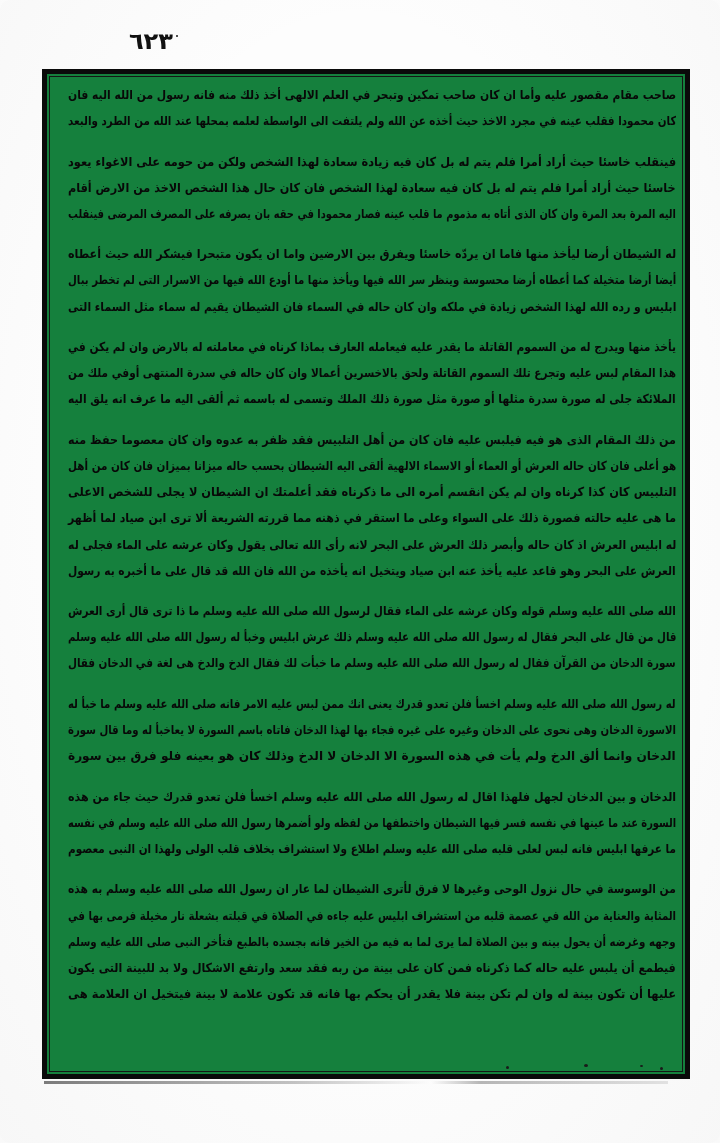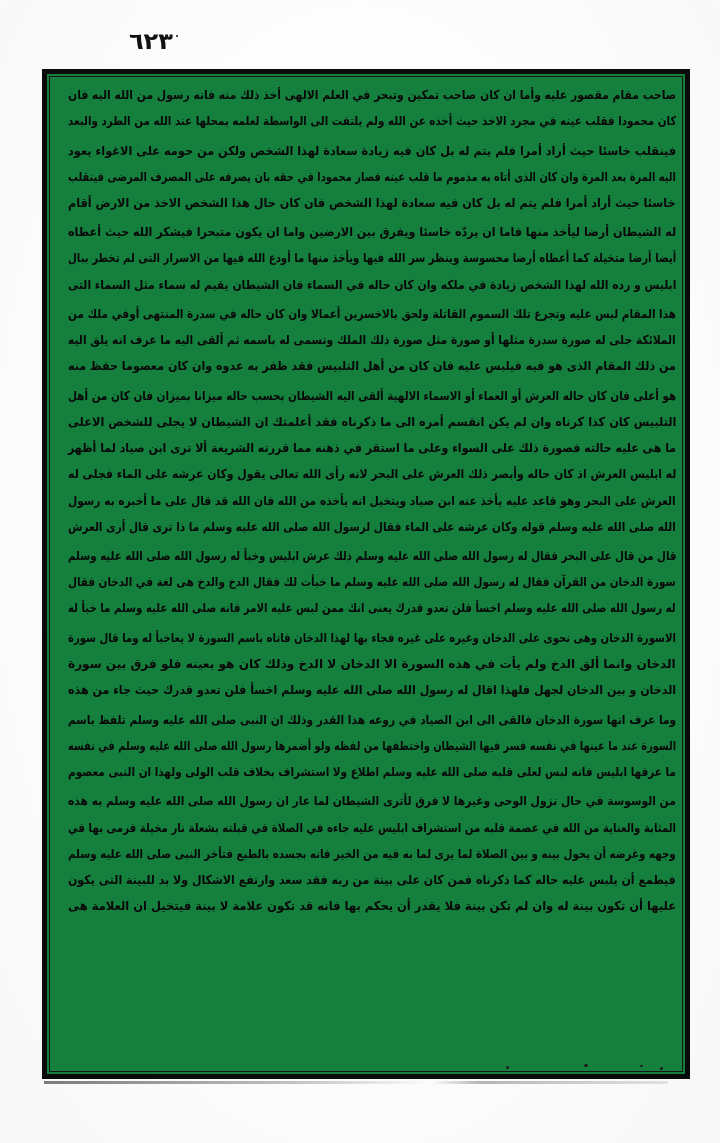--- a/index.html
+++ b/index.html
@@ -108,21 +108,21 @@
   }
   
   .line > span.t {
     display: inline-block;
     transform: scaleX(0.94);
     transform-origin: right center;
     white-space: nowrap;
   }
 
   
-  .line:nth-child(3n)   { margin-top: 3px; }
+  .line:nth-child(3n)   { margin-top: 14px; }
   .line:nth-child(5n)   { margin-top: -0.3px; }
   .line:nth-child(7n)   { letter-spacing: -0.3px; }
 
   
   .bottom-smudge {
     position: absolute;
     left: 44px;
     top: 1081px;
     width: 624px;
     height: 3px;
@@ -149,41 +149,41 @@
   <div class="scan-noise"></div>
 
   <div class="page-number">٦٢٣</div>
 
   <div class="text-frame">
     <div class="text-body">
 
     <div class="line"><span class="t" style="transform: scaleX(0.8673);">صاحب مقام مقصور عليه وأما ان كان صاحب تمكين وتبحر في العلم الالهى أخذ ذلك منه فانه رسول من الله اليه فان</span></div>
         <div class="line"><span class="t" style="transform: scaleX(0.8317);">كان محمودا فقلب عينه في مجرد الاخذ حيث أخذه عن الله ولم يلتفت الى الواسطة لعلمه بمحلها عند الله من الطرد والبعد</span></div>
         <div class="line"><span class="t" style="transform: scaleX(0.9129);">فينقلب خاسئا حيث أراد أمرا فلم يتم له بل كان فيه زيادة سعادة لهذا الشخص ولكن من حومه على الاغواء يعود</span></div>
+        <div class="line"><span class="t" style="transform: scaleX(0.9061);">خاسئا حيث أراد أمرا فلم يتم له بل كان فيه سعادة لهذا الشخص فان كان حال هذا الشخص الاخذ من الارض أقام</span></div>
         <div class="line"><span class="t" style="transform: scaleX(0.7969);">اليه المرة بعد المرة وان كان الذى أتاه به مذموم ما قلب عينه فصار محمودا في حقه بان يصرفه على المصرف المرضى فينقلب</span></div>
-        <div class="line"><span class="t" style="transform: scaleX(0.9061);">خاسئا حيث أراد أمرا فلم يتم له بل كان فيه سعادة لهذا الشخص فان كان حال هذا الشخص الاخذ من الارض أقام</span></div>
         <div class="line"><span class="t" style="transform: scaleX(0.8981);">له الشيطان أرضا ليأخذ منها فاما ان يردّه خاسئا ويفرق بين الارضين  واما ان يكون متبحرا فيشكر الله حيث أعطاه</span></div>
         <div class="line"><span class="t" style="transform: scaleX(0.8194);">أيضا أرضا متخيلة كما أعطاه أرضا محسوسة وينظر سر الله فيها ويأخذ منها ما أودع الله فيها من الاسرار التى لم تخطر ببال</span></div>
         <div class="line"><span class="t" style="transform: scaleX(0.8698);">ابليس و رده الله لهذا الشخص زيادة في ملكه وان كان حاله في السماء  فان الشيطان يقيم له سماء مثل السماء التى</span></div>
+        <div class="line"><span class="t" style="transform: scaleX(0.8588);">يأخذ منها ويدرج له من السموم القاتلة ما يقدر عليه فيعامله العارف بماذا كرناه في معاملته له بالارض وان لم يكن  في</span></div>
         <div class="line"><span class="t" style="transform: scaleX(0.8444);">هذا المقام لبس عليه وتجرع تلك السموم القاتلة ولحق بالاخسرين أعمالا وان كان حاله في سدرة المنتهى أوفي ملك من</span></div>
         <div class="line"><span class="t" style="transform: scaleX(0.8661);">الملائكة جلى له صورة سدرة مثلها أو صورة مثل صورة ذلك الملك وتسمى له باسمه  ثم ألقى اليه ما عرف انه يلق اليه</span></div>
         <div class="line"><span class="t" style="transform: scaleX(0.8981);">من ذلك المقام الذى هو فيه فيلبس عليه فان كان من أهل التلبيس فقد ظفر به عدوه وان كان معصوما حفظ منه</span></div>
         <div class="line"><span class="t" style="transform: scaleX(0.8375);">هو أعلى فان كان حاله العرش أو العماء أو الاسماء الالهية ألقى اليه الشيطان بحسب حاله ميزانا بميزان  فان كان من أهل</span></div>
         <div class="line"><span class="t" style="transform: scaleX(0.917);">التلبيس كان كذا كرناه  وان لم يكن انقسم أمره الى ما ذكرناه فقد أعلمتك ان الشيطان لا يجلى للشخص الاعلى</span></div>
         <div class="line"><span class="t" style="transform: scaleX(0.8902);">ما هى عليه حالته  فصورة ذلك على السواء وعلى ما استقر في ذهنه مما قررته الشريعة ألا ترى ابن صياد لما أظهر</span></div>
         <div class="line"><span class="t" style="transform: scaleX(0.8773);">له ابليس العرش اذ كان حاله وأبصر ذلك العرش على البحر لانه رأى الله تعالى يقول  وكان عرشه على الماء  فجلى له</span></div>
         <div class="line"><span class="t" style="transform: scaleX(0.86);">العرش على البحر وهو قاعد عليه يأخذ عنه ابن صياد ويتخيل انه يأخذه من الله فان الله قد قال على ما أخبره به رسول</span></div>
         <div class="line"><span class="t" style="transform: scaleX(0.8456);">الله صلى الله عليه وسلم قوله  وكان عرشه على الماء  فقال لرسول الله صلى الله عليه وسلم ما ذا ترى  قال أرى العرش</span></div>
         <div class="line"><span class="t" style="transform: scaleX(0.8227);">قال من قال على البحر   فقال له رسول الله صلى الله عليه وسلم ذلك عرش ابليس وخبأ له رسول الله صلى الله عليه وسلم</span></div>
         <div class="line"><span class="t" style="transform: scaleX(0.8352);">سورة الدخان من القرآن فقال له رسول الله صلى الله عليه وسلم  ما خبأت لك  فقال الدخ والدخ هى لغة في الدخان فقال</span></div>
         <div class="line"><span class="t" style="transform: scaleX(0.8205);">له رسول الله صلى الله عليه وسلم  اخسأ فلن تعدو قدرك  يعنى انك ممن لبس عليه الامر فانه صلى الله عليه وسلم  ما خبأ له</span></div>
         <div class="line"><span class="t" style="transform: scaleX(0.815);">الاسورة الدخان وهى نحوى على الدخان وغيره على غيره فجاء بها لهذا الدخان فاتاه باسم السورة لا يعاخبأ له  وما قال سورة</span></div>
         <div class="line"><span class="t" style="transform: scaleX(0.9775);">الدخان  وانما ألق الدخ ولم يأت في هذه السورة الا الدخان لا الدخ وذلك كان هو بعينه فلو فرق بين سورة</span></div>
         <div class="line"><span class="t" style="transform: scaleX(0.8941);">الدخان و بين الدخان لجهل فلهذا اقال له رسول الله صلى الله عليه وسلم  اخسأ فلن تعدو قدرك  حيث جاء من هذه</span></div>
-        <div class="line"><span class="t" style="transform: scaleX(0.8563);">وما عرف انها سورة الدخان فالقى الى ابن الصياد في روعه هذا القدر وذلك  ان النبى صلى الله عليه وسلم تلفظ باسم</span></div>
         <div class="line"><span class="t" style="transform: scaleX(0.7958);">السورة عند ما عينها في نفسه فسر فيها الشيطان واختطفها من لفظه ولو أضمرها رسول الله صلى الله عليه وسلم في نفسه</span></div>
         <div class="line"><span class="t" style="transform: scaleX(0.8421);">ما عرفها ابليس فانه لبس لعلى قلبه صلى الله عليه وسلم اطلاع ولا استشراف بخلاف قلب الولى ولهذا ان النبى معصوم</span></div>
         <div class="line"><span class="t" style="transform: scaleX(0.8636);">من الوسوسة في حال نزول الوحى  وغيرها لا فرق لأترى الشيطان لما عار ان رسول الله صلى الله عليه وسلم  به هذه</span></div>
         <div class="line"><span class="t" style="transform: scaleX(0.8227);">المثابة والعناية من الله في عصمة قلبه من استشراف ابليس عليه جاءه  في الصلاة في قبلته بشعلة نار مخيلة فرمى بها في</span></div>
         <div class="line"><span class="t" style="transform: scaleX(0.8272);">وجهه وغرضه أن يحول بينه و بين الصلاة لما يرى لما به فيه من الخير فانه بجسده بالطبع فتأخر النبى صلى الله عليه وسلم</span></div>
         <div class="line"><span class="t" style="transform: scaleX(0.8889);">فيطمع أن يلبس عليه حاله  كما ذكرناه  فمن كان على بينة من ربه فقد سعد وارتفع الاشكال ولا بد للبينة التى يكون</span></div>
         <div class="line"><span class="t" style="transform: scaleX(0.9282);">عليها أن تكون بينة له  وان لم تكن بينة فلا يقدر أن يحكم بها  فانه قد تكون علامة لا بينة فيتخيل ان العلامة هى</span></div>
       </div>
   </div>
 

